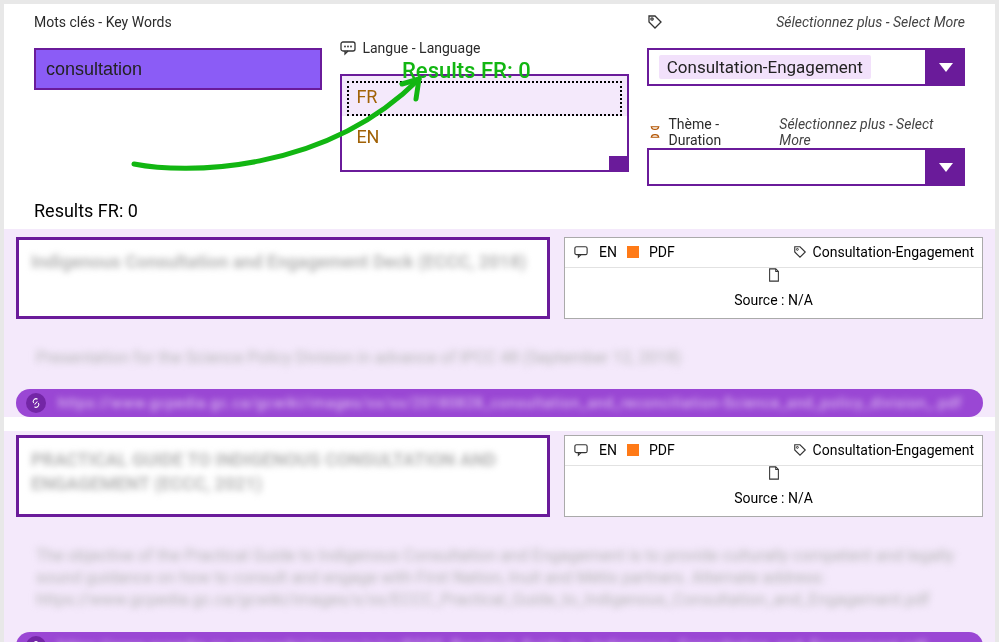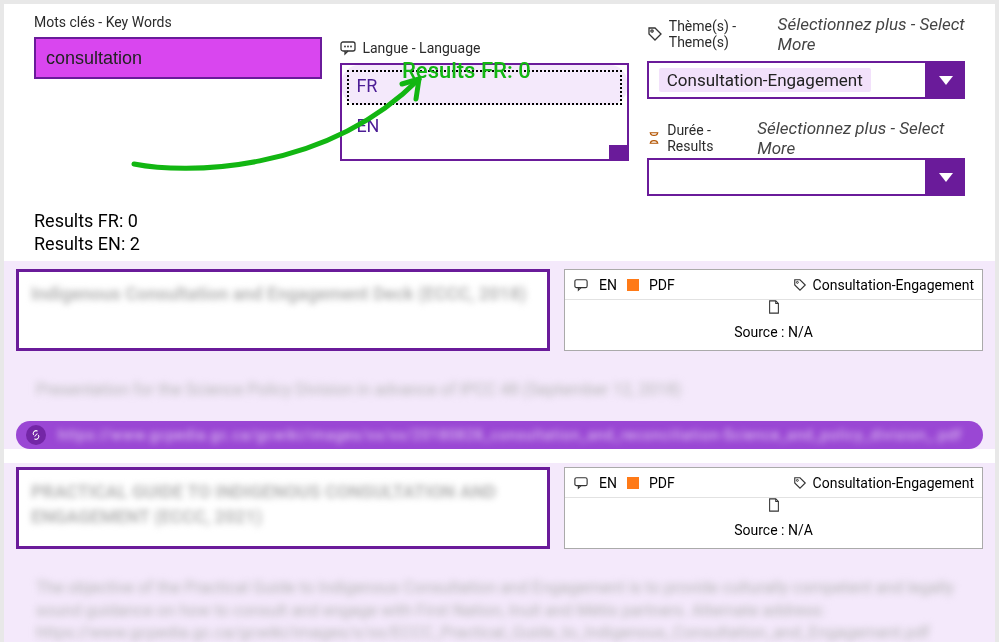--- a/index.html
+++ b/index.html
@@ -21,62 +21,61 @@
   
   .filters {
     display: flex;
     gap: 18px;
     padding: 10px 30px 4px 30px;
     align-items: flex-start;
   }
   .filter-col {
     display: flex;
     flex-direction: column;
-    gap: 7px;
+    gap: 18px;
   }
   .col-keywords { width: 290px; }
   .col-lang     { width: 290px; margin-top: 26px; }
   .col-right    { width: 320px; }
   .filter-label {
     font-size: 14px;
     color: #2b2b2b;
     display: flex;
     align-items: center;
     gap: 6px;
     justify-content: space-between;
   }
   .filter-label-left { display:flex; align-items:center; gap:6px; }
   .select-more {
     font-style: italic;
-    font-size: 17px;
+    font-size: 14px;
     color: #444;
   }
   .text-input {
     border: 2px solid #6a1b9a;
     height: 42px;
     padding: 12px 10px;
     font-size: 18px;
     color: #222;
     width: 100%;
-    background:#d946ef;
+    background:#8b5cf6;
   }
   
   .lang-box {
     border: 2px solid #6a1b9a;
     width: 100%;
     position: relative;
   }
   .lang-opt {
     display:flex;
     align-items:center;
     height: 40px;
     padding: 0 14px;
     font-size: 18px;
-    color:#4c1d95;
-    border-radius:17px;
+    color:#a16207;
   }
   .lang-opt.selected {
     background: #f4e9fb;
     position: relative;
   }
   .dotted-frame {
     position:absolute;
     left:5px; right:5px; top:5px; height:35px;
     border:2px dotted #000;
     pointer-events:none;
@@ -279,21 +278,20 @@
 
     <div class="filter-col col-right">
       <div class="filter-label">
         <span class="filter-label-left">
           <span class="icon">
             <svg viewBox="0 0 16 16" width="16" height="16">
                 <path d="M2 2 L8 2 L14 8 L8 14 L2 8 Z" fill="none" stroke="#333" stroke-width="1.3"></path>
                 <circle cx="5" cy="5" r="1.2" fill="none" stroke="#333" stroke-width="1.2"></circle>
               </svg>
           </span>
-          <span>Thème(s) - Theme(s)</span>
         </span>
         <span class="select-more">Sélectionnez plus - Select More</span>
       </div>
       <div class="select-wrap">
         <div class="select-body">
           <span class="select-value-pill">Consultation-Engagement</span>
         </div>
         <div class="select-caret">
           <span class="icon">
               <span class="caret-shape"></span>
@@ -302,41 +300,40 @@
       </div>
 
       <div class="duration-block">
         <div class="filter-label">
           <span class="filter-label-left">
             <span class="icon">
               <svg viewBox="0 0 16 16" width="14" height="14">
                   <path d="M3 2 H13 M3 14 H13 M4 2 C4 6 12 6 12 2 M4 14 C4 10 12 10 12 14" fill="none" stroke="#b35400" stroke-width="1.4"></path>
                 </svg>
             </span>
-            <span>Durée - Results</span>
+            <span>Thème - Duration</span>
           </span>
           <span class="select-more">Sélectionnez plus - Select More</span>
         </div>
         <div class="select-wrap">
           <div class="select-body">
             <span></span>
           </div>
           <div class="select-caret">
             <span class="icon">
                 <span class="caret-shape"></span>
               </span>
           </div>
         </div>
       </div>
     </div>
   </div>
 
   <div class="results-count">
     <div>Results FR: 0</div>
-    <div>Results EN: 2</div>
   </div>
 
   <svg class="annotation-svg" viewBox="0 0 320 150">
     <path d="M10 120 C 60 130, 200 130, 295 35" stroke="#12b612" stroke-width="5" fill="none" stroke-linecap="round"></path>
     <path d="M295 35 L278 40 M295 35 L292 55" stroke="#12b612" stroke-width="5" fill="none" stroke-linecap="round"></path>
   </svg>
   <div class="annotation-text">Results FR: 0</div>
 
   <div class="results-area">
 

